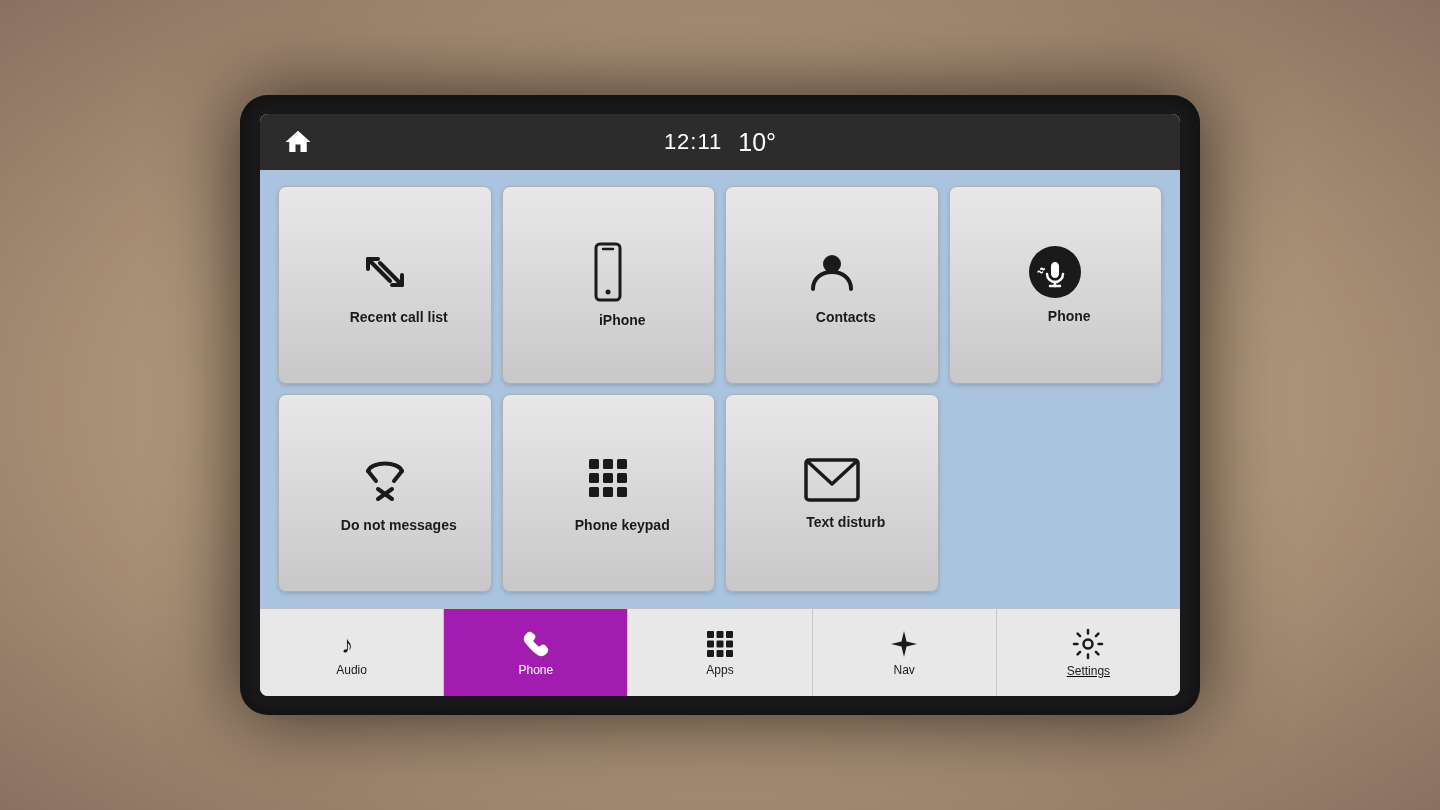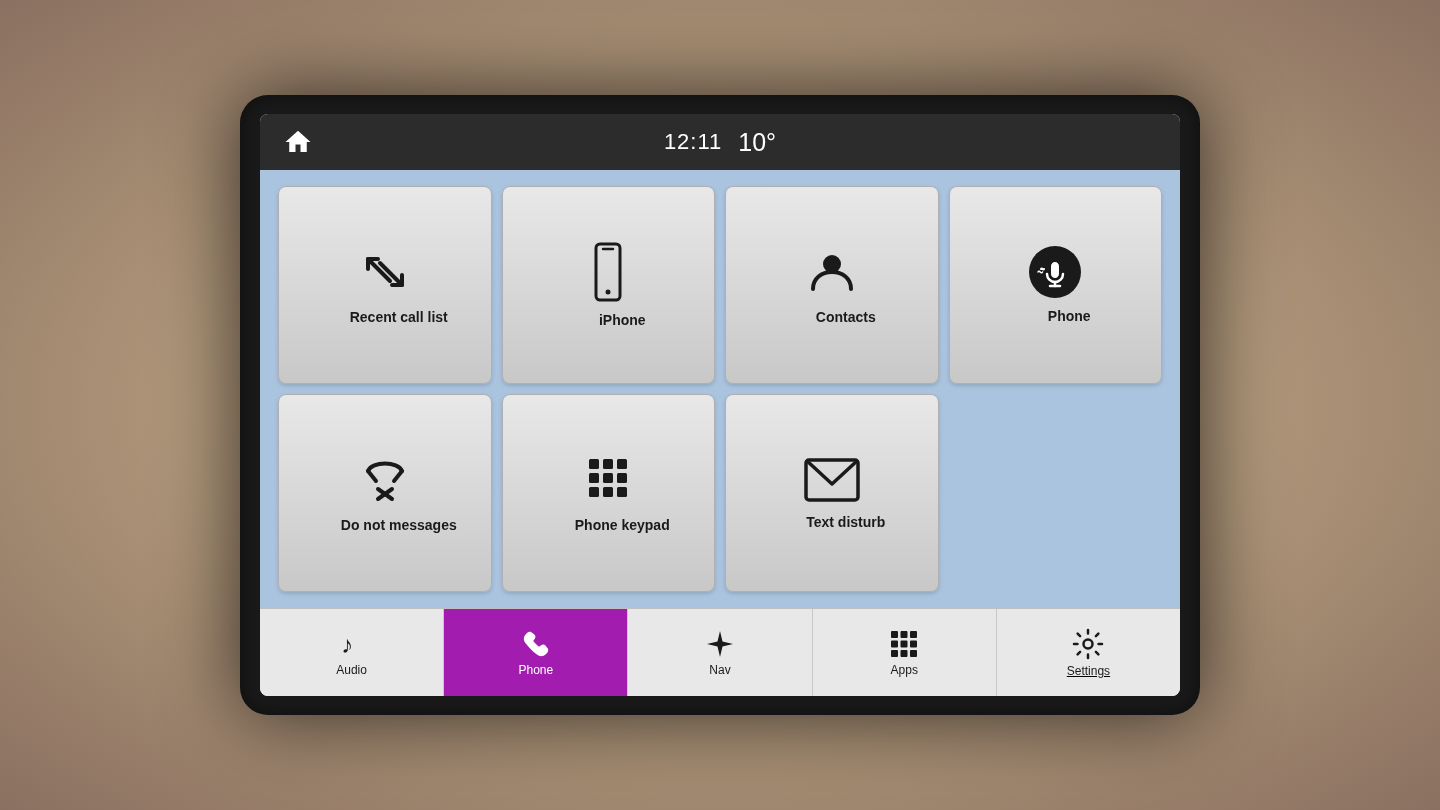--- a/index.html
+++ b/index.html
@@ -317,30 +317,20 @@
         <span class="nav-item-label">Audio</span>
       </div>
 
       <div class="nav-item active">
         <div class="nav-icon">
           <svg width="30" height="30" viewBox="0 0 30 30" fill="none" xmlns="http://www.w3.org/2000/svg">
             <path d="M6 4C7.2 2.8 9 2.4 10.4 3.2L13.4 5.6C14.6 6.6 14.8 8.4 13.8 9.8L12.2 12C13.8 14 16 16.2 18 17.8L20.2 16.2C21.6 15.2 23.4 15.4 24.4 16.6L26.8 19.6C27.6 21 27.2 22.8 26 24L24.8 25.2C22.4 27.6 18.8 27.8 16 25.6C12.2 22.8 7.2 17.8 4.4 14C2.2 11.2 2.4 7.6 4.8 5.2L6 4Z" fill="white"></path>
           </svg>
         </div>
         <span class="nav-item-label">Phone</span>
-      </div>
-
-      <div class="nav-item">
-        <div class="nav-icon">
-          <svg width="30" height="30" viewBox="0 0 30 30" fill="none" xmlns="http://www.w3.org/2000/svg">
-
-            <path d="M15 2L17.5 12.5L28 15L17.5 17.5L15 28L12.5 17.5L2 15L12.5 12.5Z" fill="#1a1a1a"></path>
-          </svg>
-        </div>
-        <span class="nav-item-label">Nav</span>
       </div>
 
       <div class="nav-item">
         <div class="nav-icon">
           <svg width="30" height="30" viewBox="0 0 30 30" fill="none" xmlns="http://www.w3.org/2000/svg">
             <rect x="2" y="2" width="7" height="7" rx="1" fill="#1a1a1a"></rect>
             <rect x="11.5" y="2" width="7" height="7" rx="1" fill="#1a1a1a"></rect>
             <rect x="21" y="2" width="7" height="7" rx="1" fill="#1a1a1a"></rect>
             <rect x="2" y="11.5" width="7" height="7" rx="1" fill="#1a1a1a"></rect>
             <rect x="11.5" y="11.5" width="7" height="7" rx="1" fill="#1a1a1a"></rect>
@@ -348,20 +338,30 @@
             <rect x="2" y="21" width="7" height="7" rx="1" fill="#1a1a1a"></rect>
             <rect x="11.5" y="21" width="7" height="7" rx="1" fill="#1a1a1a"></rect>
             <rect x="21" y="21" width="7" height="7" rx="1" fill="#1a1a1a"></rect>
           </svg>
         </div>
         <span class="nav-item-label">Apps</span>
       </div>
 
       <div class="nav-item">
         <div class="nav-icon">
+          <svg width="30" height="30" viewBox="0 0 30 30" fill="none" xmlns="http://www.w3.org/2000/svg">
+
+            <path d="M15 2L17.5 12.5L28 15L17.5 17.5L15 28L12.5 17.5L2 15L12.5 12.5Z" fill="#1a1a1a"></path>
+          </svg>
+        </div>
+        <span class="nav-item-label">Nav</span>
+      </div>
+
+      <div class="nav-item">
+        <div class="nav-icon">
           <svg width="32" height="32" viewBox="0 0 32 32" fill="none" xmlns="http://www.w3.org/2000/svg">
             <circle cx="16" cy="16" r="4.5" stroke="#1a1a1a" stroke-width="2.5" fill="none"></circle>
             <path d="M16 2v3.5M16 26.5V30M2 16h3.5M26.5 16H30M5.6 5.6l2.5 2.5M23.9 23.9l2.5 2.5M26.4 5.6l-2.5 2.5M8.1 23.9l-2.5 2.5" stroke="#1a1a1a" stroke-width="2.5" stroke-linecap="round"></path>
           </svg>
         </div>
         <span class="nav-item-label">Settings</span>
       </div>
 
     </div>
 

